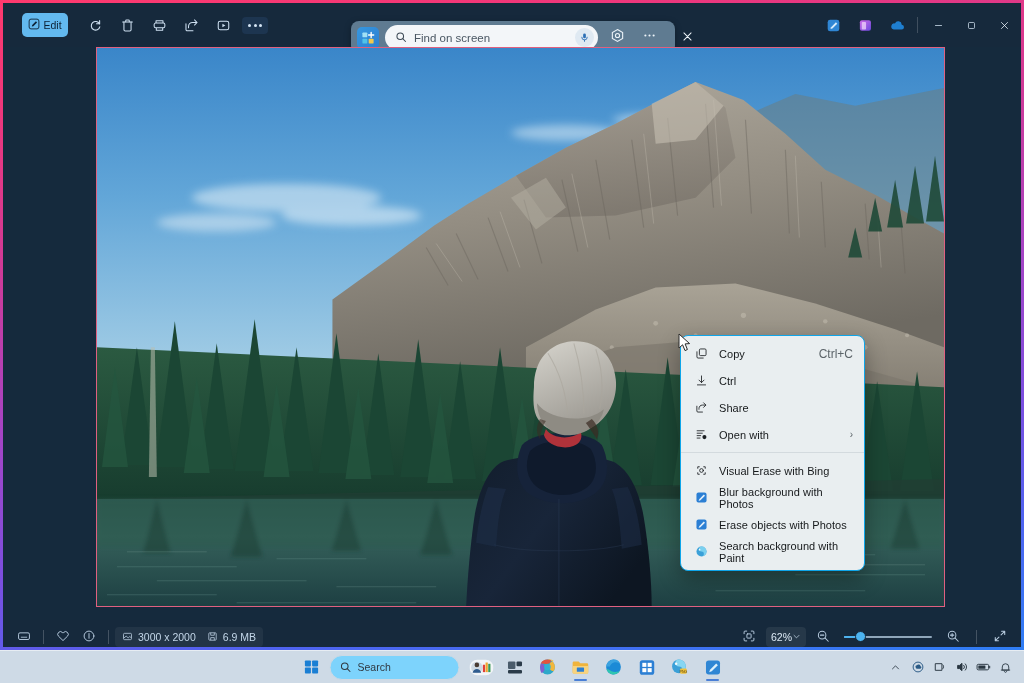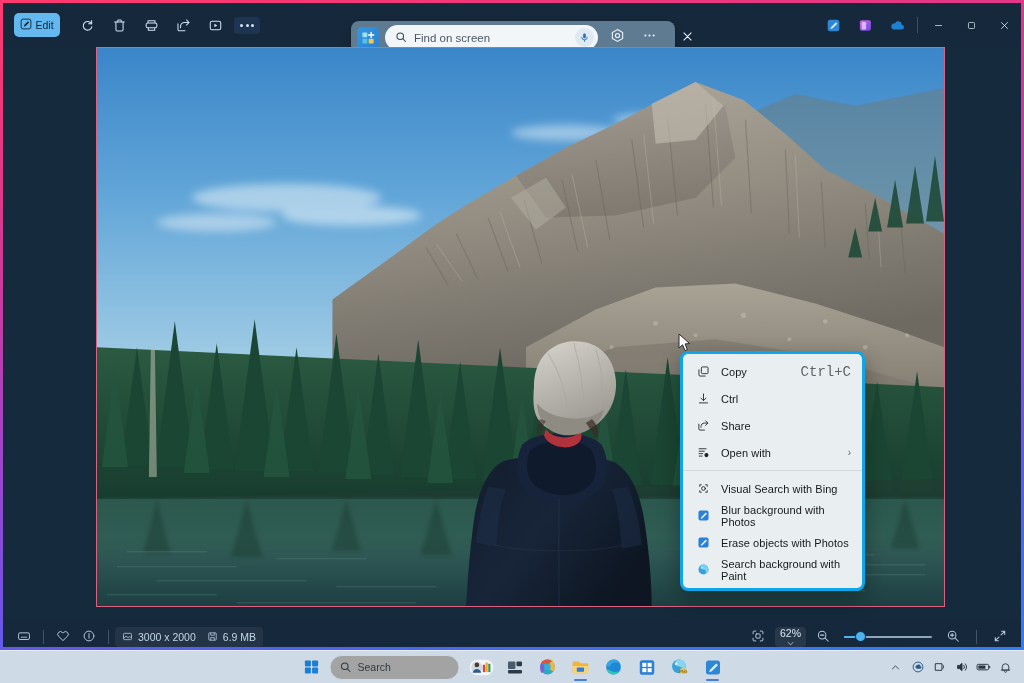--- a/index.html
+++ b/index.html
@@ -65,21 +65,21 @@
 
   #edit-button {
     background: #63b9ef;
     color: #0d2133;
     width: 46px; height: 24px;
     border-radius: 5px;
     display: flex; align-items: center; justify-content: center;
     gap: 3px;
     font-size: 10px;
     margin-right: 10px;
-    margin-left: 4px;
+    margin-left: 12px;
   }
   #edit-button .lbl { font-size: 10.5px; color:#0d2235; font-weight: 400; }
 
   .tb-more {
     width: 26px; height: 17px;
     border-radius: 4px;
     background: #1d3550;
     display:flex;align-items:center;justify-content:center;
     gap:2.5px;
   }
@@ -167,45 +167,45 @@
     width: 849px; height: 560px;
     border: 1.5px solid #e06080;
     overflow: hidden;
     background: #2b4354;
   }
   #photo { position:absolute; inset:0; }
 
   
   #context-menu {
     position: absolute;
-    left: 677px; top: 304px;
+    left: 677px; top: 288px;
     width: 185px;
     background: #e9eef0;
-    border: 3px solid #0ea5e9;
+    border: 1px solid #0ea5e9;
     border-radius: 8px;
     padding: 4px 0 5px 0;
     box-shadow: 0 8px 22px rgba(0,0,0,0.32);
     font-size: 11px;
     color: #1a1d1f;
   }
   .cm-item {
     height: 27px;
     display: flex; align-items: center;
     padding: 0 8px 0 10px;
     gap: 10px;
     border-radius: 4px;
     margin: 0 3px;
   }
   .cm-ico {
     width: 15px; height: 15px;
     display:flex;align-items:center;justify-content:center;
     flex-shrink:0;
   }
   .cm-label { flex:1; font-size: 11px; letter-spacing: .05px; color:#16191b; }
-  .cm-accel { font-size: 14px; color: #5c6469; font-family: Liberation Mono, monospace; }
+  .cm-accel { font-size: 12px; color: #5c6469; }
   .cm-chev { font-size: 10px; color: #5c6469; }
   .cm-sep { height:1px; background:#d3dade; margin: 4px 0 4px 0; }
 
   
   #statusbar {
     height: 33px; width: 100%;
     background: #16293c;
     display: flex; align-items: center;
     padding: 0 8px;
     color: #b6cade;
@@ -222,21 +222,21 @@
     background: rgba(255,255,255,0.055);
     border-radius: 4px;
     height: 20px;
     padding: 0 7px;
   }
   #file-meta span { font-size:10.5px; color:#c3d6e8; }
   #zoom-group { margin-left:auto; display:flex;align-items:center;gap:4px; }
   #zoom-value-box {
     display:flex;align-items:center;
     background: rgba(255,255,255,0.07);
-    border-radius:4px; height:20px; padding:0 5px;flex-direction:column;
+    border-radius:4px; height:20px; padding:0 5px;
   }
   #zoom-value { font-size:10.5px;color:#dce9f5; }
   #zoom-slider {
     position: relative;
     width: 88px; height: 14px;
     display:flex;align-items:center;
     margin: 0 4px;
   }
   .zs-track {
     position:absolute; left:0; right:0; top:6px;
@@ -270,21 +270,21 @@
     width: 30px;height:28px;border-radius:5px;
     display:flex;align-items:center;justify-content:center;
     position: relative;
   }
   .tk-active::after {
     content:""; position:absolute; bottom:0px; left:50%; transform:translateX(-50%);
     width:13px;height:2.5px;border-radius:2px;background:#4a7fd6;
   }
   #search-pill {
     height: 25px;
-    background: #a3a3a3;
+    background: #7dd3fc;
     border: 1px solid #cdd9e4;
     border-radius: 13px;
     display:flex;align-items:center;
     gap: 6px;
     padding: 0 12px 0 9px;
     min-width: 130px;
     margin-right: 4px;
   }
   #search-pill .lbl { font-size: 10.5px; color: #303840; }
   #tray {
@@ -746,21 +746,21 @@
 
         <div class="cm-sep"></div>
 
         <div class="cm-item">
           <span class="cm-ico">
             <svg width="13" height="13" viewBox="0 0 16 16" fill="none" stroke="#1b1f22" stroke-width="1.05" stroke-linecap="round">
               <circle cx="8" cy="8" r="2.3"></circle>
               <path d="M3.4 5.3V3.4h1.9M10.7 3.4h1.9v1.9M12.6 10.7v1.9h-1.9M5.3 12.6H3.4v-1.9"></path>
             </svg>
           </span>
-          <span class="cm-label">Visual Search with Bing</span>
+          <span class="cm-label">Visual Erase with Bing</span>
         </div>
 
         <div class="cm-item">
           <span class="cm-ico">
             <svg width="13" height="13" viewBox="0 0 16 16">
               <rect x="1.8" y="1.8" width="12.4" height="12.4" rx="2.4" fill="#2b7fd4"></rect>
               <path d="M10.8 4.4 5.2 10l-.7 2.2 2.2-.7 5.6-5.6z" fill="#e3f0fb"></path>
             </svg>
           </span>
           <span class="cm-label">Blur background with Photos</span>

